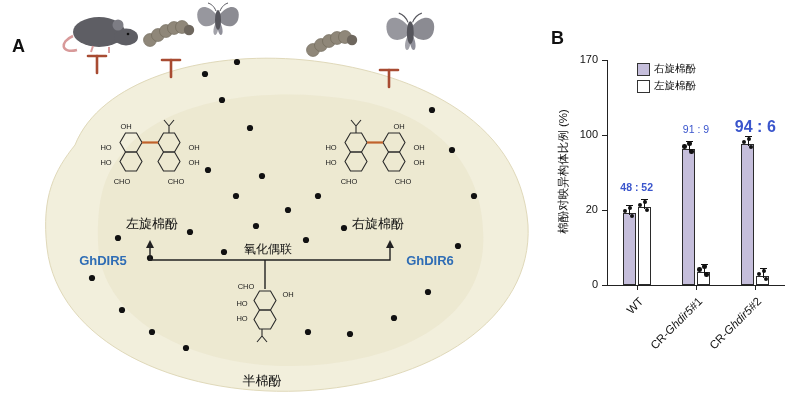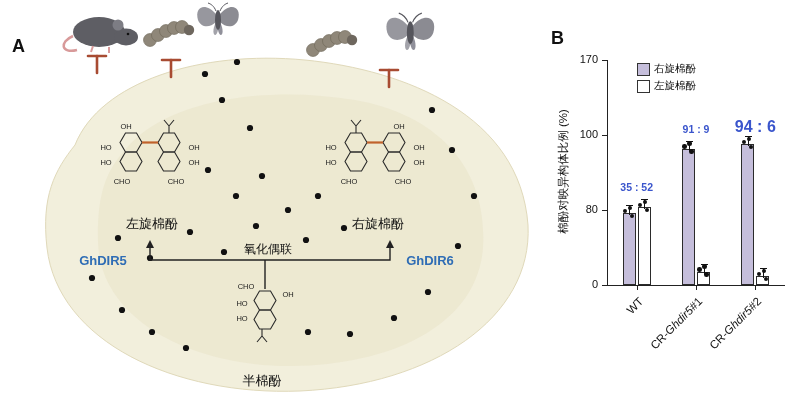--- a/index.html
+++ b/index.html
@@ -167,53 +167,53 @@
 
   <div id="panelB">
     <div class="panel-label" style="left:6px;top:28px;">B</div>
     <div id="y-axis-label">棉酚对映异构体比例 (%)</div>
     <div id="bar-plot">
         <div style="position: absolute; left: 62px; top: 60px; width: 1px; height: 225px; background: rgb(34, 34, 34);"></div>
         <div style="position: absolute; left: 62px; top: 285px; width: 178px; height: 1px; background: rgb(34, 34, 34);"></div>
         <div style="position: absolute; left: 57px; top: 285px; width: 5px; height: 1px; background: rgb(34, 34, 34);"></div>
         <div style="position: absolute; left: 0px; top: 278px; width: 53px; text-align: right; font-size: 11px; color: rgb(17, 17, 17);">0</div>
         <div style="position: absolute; left: 57px; top: 210px; width: 5px; height: 1px; background: rgb(34, 34, 34);"></div>
-        <div style="position: absolute; left: 0px; top: 203px; width: 53px; text-align: right; font-size: 11px; color: rgb(17, 17, 17);">80</div>
+        <div style="position: absolute; left: 0px; top: 203px; width: 53px; text-align: right; font-size: 11px; color: rgb(17, 17, 17);">20</div>
         <div style="position: absolute; left: 57px; top: 135px; width: 5px; height: 1px; background: rgb(34, 34, 34);"></div>
         <div style="position: absolute; left: 0px; top: 128px; width: 53px; text-align: right; font-size: 11px; color: rgb(17, 17, 17);">100</div>
         <div style="position: absolute; left: 57px; top: 60px; width: 5px; height: 1px; background: rgb(34, 34, 34);"></div>
         <div style="position: absolute; left: 0px; top: 53px; width: 53px; text-align: right; font-size: 11px; color: rgb(17, 17, 17);">170</div>
         <div style="position: absolute; left: 77.6667px; top: 213px; width: 13px; height: 72px; background: rgb(197, 190, 219); border: 1px solid rgb(43, 43, 43); box-sizing: border-box;"></div>
         <div style="position: absolute; left: 84.1667px; top: 205px; width: 1px; height: 10px; background: rgb(17, 17, 17);"></div>
         <div style="position: absolute; left: 81.1667px; top: 205px; width: 7px; height: 1px; background: rgb(17, 17, 17);"></div>
         <div style="position: absolute; left: 77.9667px; top: 208.8px; width: 4.5px; height: 4.5px; border-radius: 50%; background: rgb(17, 17, 17);"></div>
         <div style="position: absolute; left: 82.9667px; top: 205.8px; width: 4.5px; height: 4.5px; border-radius: 50%; background: rgb(17, 17, 17);"></div>
         <div style="position: absolute; left: 84.9667px; top: 213.8px; width: 4.5px; height: 4.5px; border-radius: 50%; background: rgb(17, 17, 17);"></div>
         <div style="position: absolute; left: 92.6667px; top: 207px; width: 13px; height: 78px; background: rgb(255, 255, 255); border: 1px solid rgb(43, 43, 43); box-sizing: border-box;"></div>
         <div style="position: absolute; left: 99.1667px; top: 199px; width: 1px; height: 10px; background: rgb(17, 17, 17);"></div>
         <div style="position: absolute; left: 96.1667px; top: 199px; width: 7px; height: 1px; background: rgb(17, 17, 17);"></div>
         <div style="position: absolute; left: 92.9667px; top: 202.8px; width: 4.5px; height: 4.5px; border-radius: 50%; background: rgb(17, 17, 17);"></div>
         <div style="position: absolute; left: 97.9667px; top: 199.8px; width: 4.5px; height: 4.5px; border-radius: 50%; background: rgb(17, 17, 17);"></div>
         <div style="position: absolute; left: 99.9667px; top: 207.8px; width: 4.5px; height: 4.5px; border-radius: 50%; background: rgb(17, 17, 17);"></div>
-        <div style="position: absolute; left: 56.6667px; top: 181px; width: 70px; text-align: center; font-size: 10.5px; font-weight: 600; color: rgb(58, 85, 204);">35 : 52</div>
+        <div style="position: absolute; left: 56.6667px; top: 181px; width: 70px; text-align: center; font-size: 10.5px; font-weight: 600; color: rgb(58, 85, 204);">48 : 52</div>
         <div style="position: absolute; left: 91.6667px; top: 285px; width: 1px; height: 5px; background: rgb(34, 34, 34);"></div>
         <div style="position: absolute; left: 19.6667px; top: 295px; width: 72px; text-align: right; font-size: 11.5px; color: rgb(17, 17, 17); transform: rotate(-45deg); transform-origin: 100% 0px;"><span>WT</span><i></i><span></span></div>
         <div style="position: absolute; left: 137px; top: 148.5px; width: 13px; height: 136.5px; background: rgb(197, 190, 219); border: 1px solid rgb(43, 43, 43); box-sizing: border-box;"></div>
         <div style="position: absolute; left: 143.5px; top: 140.5px; width: 1px; height: 10px; background: rgb(17, 17, 17);"></div>
         <div style="position: absolute; left: 140.5px; top: 140.5px; width: 7px; height: 1px; background: rgb(17, 17, 17);"></div>
         <div style="position: absolute; left: 137.3px; top: 144.3px; width: 4.5px; height: 4.5px; border-radius: 50%; background: rgb(17, 17, 17);"></div>
         <div style="position: absolute; left: 142.3px; top: 141.3px; width: 4.5px; height: 4.5px; border-radius: 50%; background: rgb(17, 17, 17);"></div>
         <div style="position: absolute; left: 144.3px; top: 149.3px; width: 4.5px; height: 4.5px; border-radius: 50%; background: rgb(17, 17, 17);"></div>
         <div style="position: absolute; left: 152px; top: 271.5px; width: 13px; height: 13.5px; background: rgb(255, 255, 255); border: 1px solid rgb(43, 43, 43); box-sizing: border-box;"></div>
         <div style="position: absolute; left: 158.5px; top: 263.5px; width: 1px; height: 10px; background: rgb(17, 17, 17);"></div>
         <div style="position: absolute; left: 155.5px; top: 263.5px; width: 7px; height: 1px; background: rgb(17, 17, 17);"></div>
         <div style="position: absolute; left: 152.3px; top: 267.3px; width: 4.5px; height: 4.5px; border-radius: 50%; background: rgb(17, 17, 17);"></div>
         <div style="position: absolute; left: 157.3px; top: 264.3px; width: 4.5px; height: 4.5px; border-radius: 50%; background: rgb(17, 17, 17);"></div>
         <div style="position: absolute; left: 159.3px; top: 272.3px; width: 4.5px; height: 4.5px; border-radius: 50%; background: rgb(17, 17, 17);"></div>
-        <div style="position: absolute; left: 116px; top: 122.5px; width: 70px; text-align: center; font-size: 10.5px; font-weight: 700; color: rgb(58, 85, 204);">91 : 9</div>
+        <div style="position: absolute; left: 116px; top: 122.5px; width: 70px; text-align: center; font-size: 10.5px; font-weight: 400; color: rgb(58, 85, 204);">91 : 9</div>
         <div style="position: absolute; left: 151px; top: 285px; width: 1px; height: 5px; background: rgb(34, 34, 34);"></div>
         <div style="position: absolute; left: 79px; top: 295px; width: 72px; text-align: right; font-size: 11.5px; color: rgb(17, 17, 17); transform: rotate(-45deg); transform-origin: 100% 0px;"><span>CR-</span><i>Ghdir5</i><span>#1</span></div>
         <div style="position: absolute; left: 196.333px; top: 144px; width: 13px; height: 141px; background: rgb(197, 190, 219); border: 1px solid rgb(43, 43, 43); box-sizing: border-box;"></div>
         <div style="position: absolute; left: 202.833px; top: 136px; width: 1px; height: 10px; background: rgb(17, 17, 17);"></div>
         <div style="position: absolute; left: 199.833px; top: 136px; width: 7px; height: 1px; background: rgb(17, 17, 17);"></div>
         <div style="position: absolute; left: 196.633px; top: 139.8px; width: 4.5px; height: 4.5px; border-radius: 50%; background: rgb(17, 17, 17);"></div>
         <div style="position: absolute; left: 201.633px; top: 136.8px; width: 4.5px; height: 4.5px; border-radius: 50%; background: rgb(17, 17, 17);"></div>
         <div style="position: absolute; left: 203.633px; top: 144.8px; width: 4.5px; height: 4.5px; border-radius: 50%; background: rgb(17, 17, 17);"></div>
         <div style="position: absolute; left: 211.333px; top: 276px; width: 13px; height: 9px; background: rgb(255, 255, 255); border: 1px solid rgb(43, 43, 43); box-sizing: border-box;"></div>
         <div style="position: absolute; left: 217.833px; top: 268px; width: 1px; height: 10px; background: rgb(17, 17, 17);"></div>

